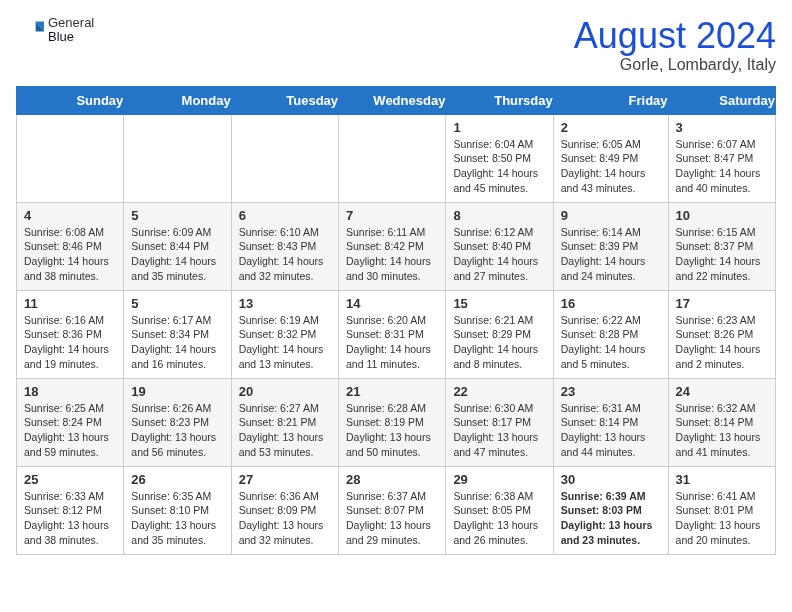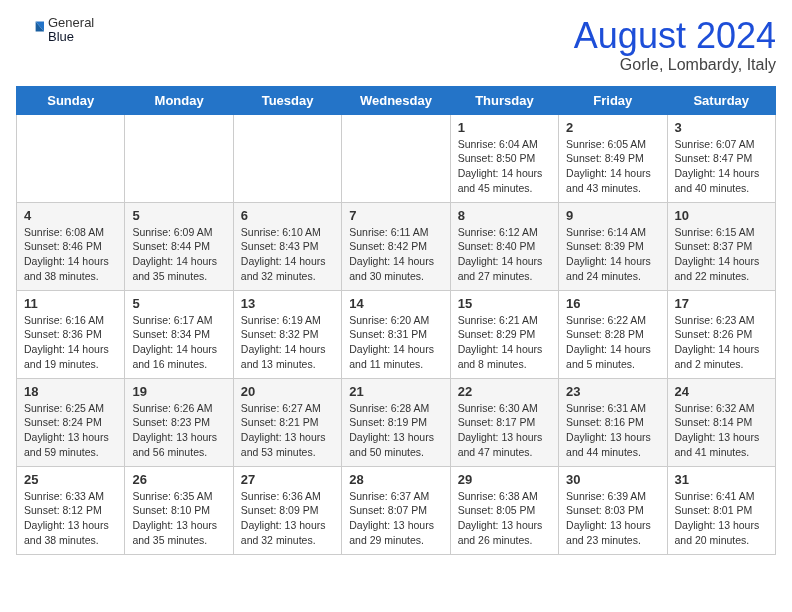--- a/index.html
+++ b/index.html
@@ -49,22 +49,22 @@
       width: 100%;
       border-collapse: collapse;
     }
     thead tr {
       background-color: #2474c8;
     }
     thead th {
       color: #fff;
       font-size: 13px;
       font-weight: bold;
-      padding: 6px 8px;
-      text-align: center;
+      padding: 6px 0;
+      text-align: right;
       border: 1px solid #2474c8;
     }
     tbody tr {
       background: #fff;
     }
     tbody tr:nth-child(even) {
       background: #f5f5f5;
     }
     tbody td {
       border: 1px solid #ccc;
@@ -283,21 +283,21 @@
         <td>
           <span class="day-number">22</span>
           <div class="day-info" style="white-space: pre-line;">Sunrise: 6:30 AM
 Sunset: 8:17 PM
 Daylight: 13 hours
 and 47 minutes.</div>
         </td>
         <td>
           <span class="day-number">23</span>
           <div class="day-info" style="white-space: pre-line;">Sunrise: 6:31 AM
-Sunset: 8:16 PM
+Sunset: 8:14 PM
 Daylight: 13 hours
 and 44 minutes.</div>
         </td>
         <td>
           <span class="day-number">24</span>
           <div class="day-info" style="white-space: pre-line;">Sunrise: 6:32 AM
 Sunset: 8:14 PM
 Daylight: 13 hours
 and 41 minutes.</div>
         </td>
@@ -333,21 +333,21 @@
         </td>
         <td>
           <span class="day-number">29</span>
           <div class="day-info" style="white-space: pre-line;">Sunrise: 6:38 AM
 Sunset: 8:05 PM
 Daylight: 13 hours
 and 26 minutes.</div>
         </td>
         <td>
           <span class="day-number">30</span>
-          <div class="day-info" style="white-space: pre-line;">Sunrise: 6:39 AM
+          <div class="day-info" style="white-space: pre-line; font-weight: bold;">Sunrise: 6:39 AM
 Sunset: 8:03 PM
 Daylight: 13 hours
 and 23 minutes.</div>
         </td>
         <td>
           <span class="day-number">31</span>
           <div class="day-info" style="white-space: pre-line;">Sunrise: 6:41 AM
 Sunset: 8:01 PM
 Daylight: 13 hours
 and 20 minutes.</div>

